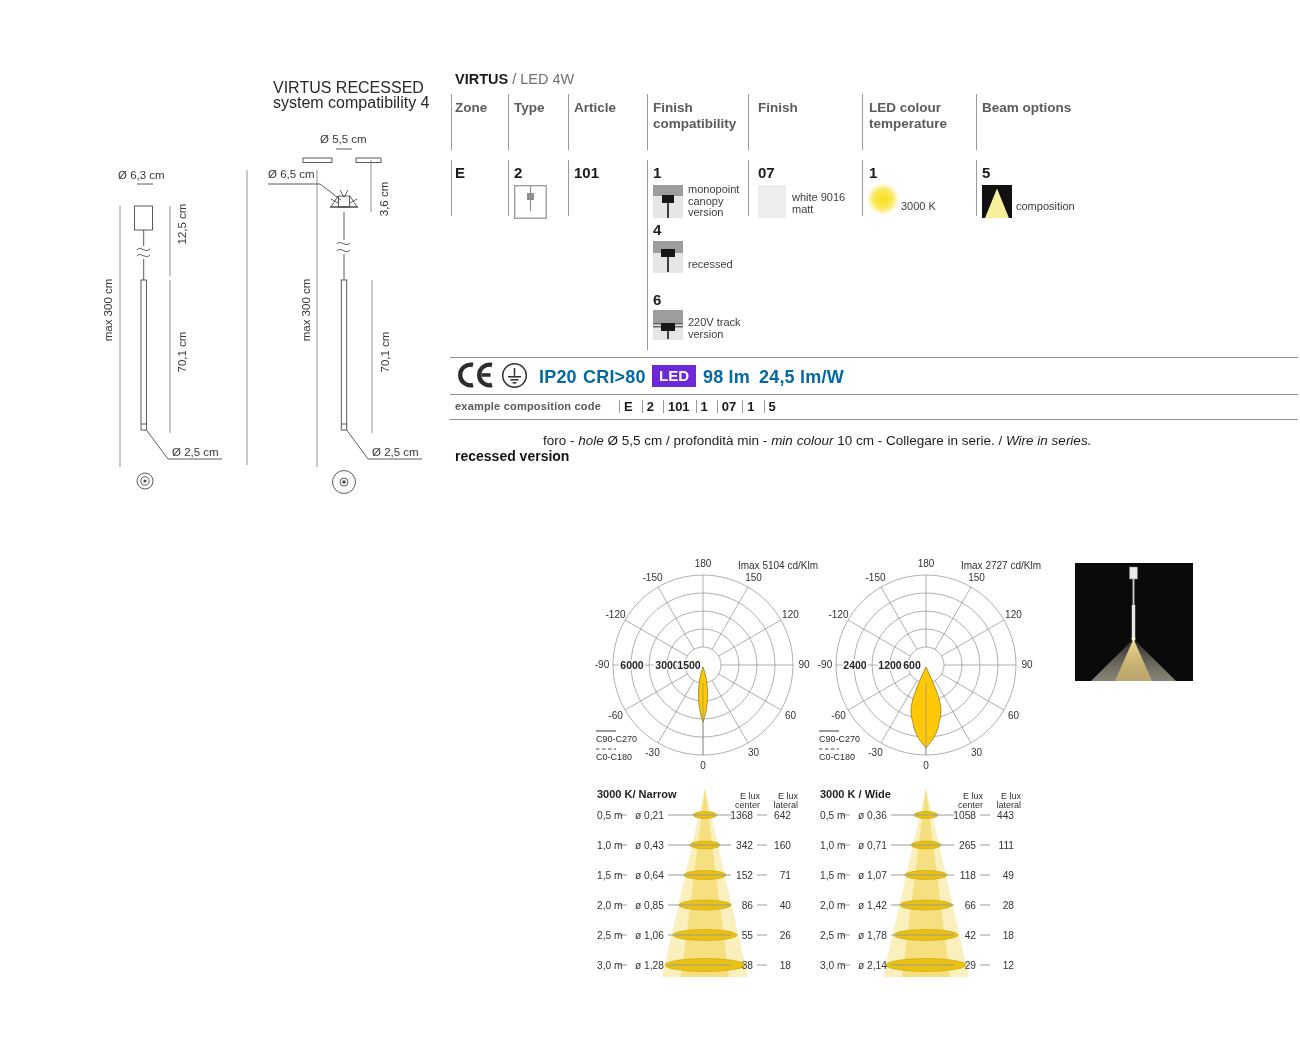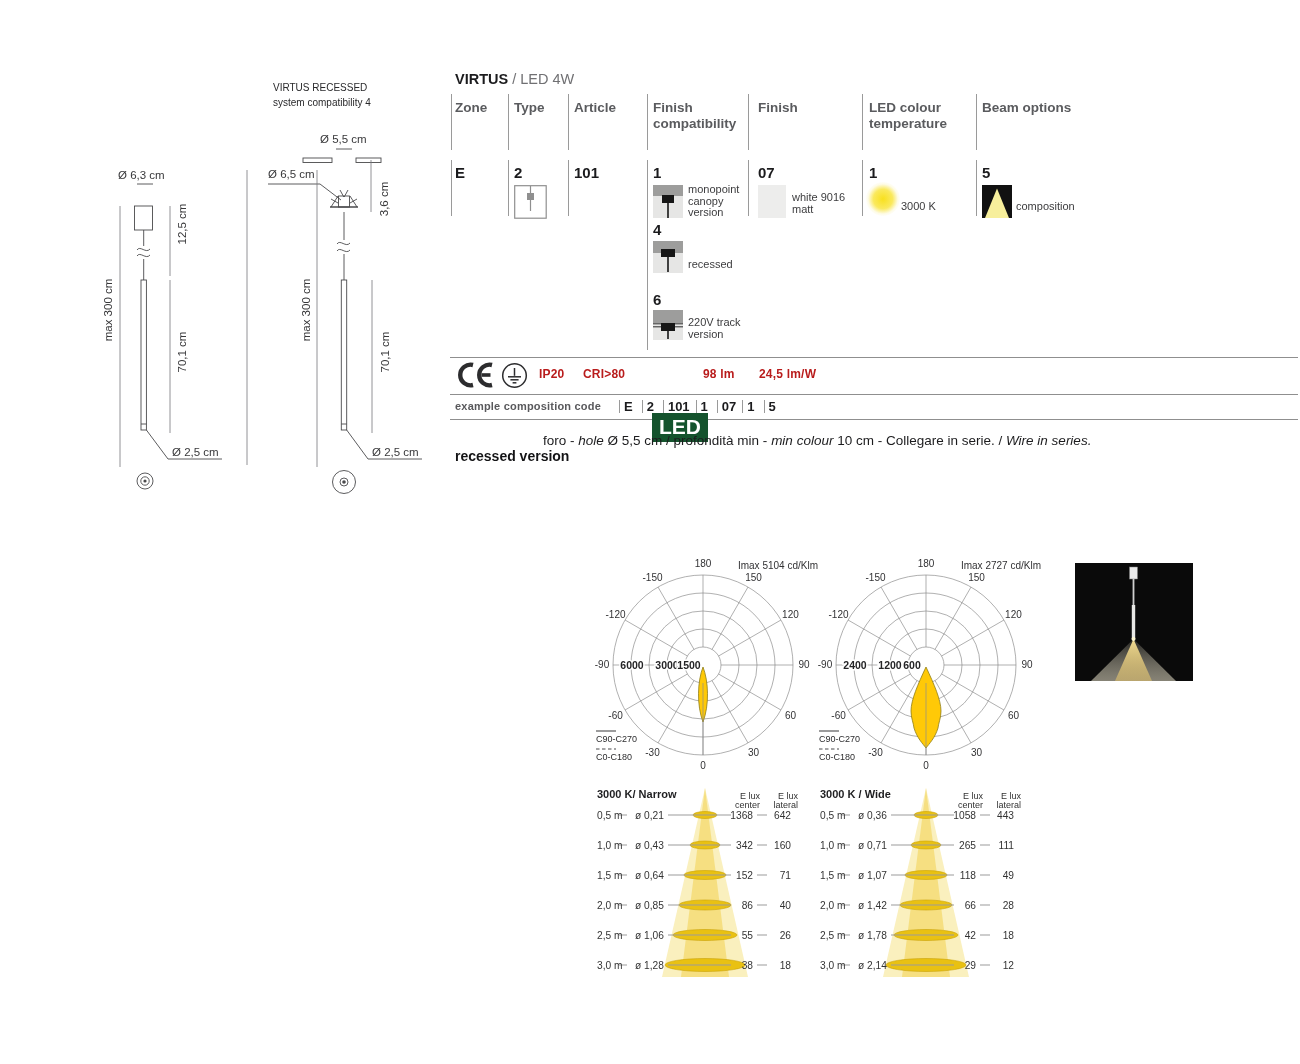--- a/index.html
+++ b/index.html
@@ -1,31 +1,31 @@
 <!DOCTYPE html>
 <html><head>
 <meta charset="utf-8">
 <style>
   html,body{margin:0;padding:0;background:#fff;}
   body{width:1300px;height:1064px;position:relative;font-family:"Liberation Sans",sans-serif;color:#222;overflow:hidden;}
   .abs{position:absolute;}
   .vr{position:absolute;width:1px;background:#9a9a9a;}
   .hr{position:absolute;height:1px;background:#8f8f8f;}
-  .dnote{position:absolute;left:273px;top:81px;font-size:10px;color:#29292b;line-height:14.5px;}
+  .dnote{position:absolute;left:273px;top:81px;font-size:16px;color:#29292b;line-height:14.5px;}
   .ptitle{position:absolute;left:455px;top:71px;font-size:14.5px;}
   .ptitle .b{font-weight:bold;color:#1b1b1d;}
   .ptitle .g{color:#707073;}
   .colh{position:absolute;font-size:13.5px;font-weight:bold;color:#5a5b5e;line-height:16px;}
   .code{position:absolute;font-size:15px;font-weight:bold;color:#1b1b1d;}
   .cap{position:absolute;font-size:11px;color:#3c3c3e;line-height:11.5px;}
   .swatch{position:absolute;background:#ededec;}
   .glow{position:absolute;border-radius:50%;
         background:radial-gradient(circle at 50% 50%, #f8e01e 0%, #fae95e 40%, rgba(250,240,160,0.25) 62%, rgba(255,255,255,0) 74%);}
-  .spec{position:absolute;font-size:12px;font-weight:bold;color:#b91c1c;letter-spacing:.2px;}
-  .badge{position:absolute;background:#14532d;color:#fff;font-weight:bold;font-size:21px;padding:2px 7px 3px;margin-top:48px;}
+  .spec{position:absolute;font-size:18px;font-weight:bold;color:#0369a1;letter-spacing:.2px;}
+  .badge{position:absolute;background:#6d28d9;color:#fff;font-weight:bold;font-size:15px;padding:2px 7px 3px;}
   .exlabel{position:absolute;font-size:11px;font-weight:bold;color:#59595c;letter-spacing:.2px;}
   .excodes{position:absolute;display:flex;align-items:center;height:18px;}
   .excodes .item{display:flex;align-items:center;}
   .excodes .sep{width:1px;height:13px;background:#9a9a9a;margin-right:4px;}
   .excodes .val{font-size:13px;font-weight:bold;color:#1b1b1d;}
   .rnote-title{position:absolute;font-size:14px;font-weight:bold;color:#141416;margin-top:16px;}
   .rnote{position:absolute;font-size:13.5px;color:#1c1c1e;}
   .rnote .it{font-style:italic;}
   
   .dimtxt{font-family:"Liberation Sans",sans-serif;font-size:11.5px;fill:#38383a;}

